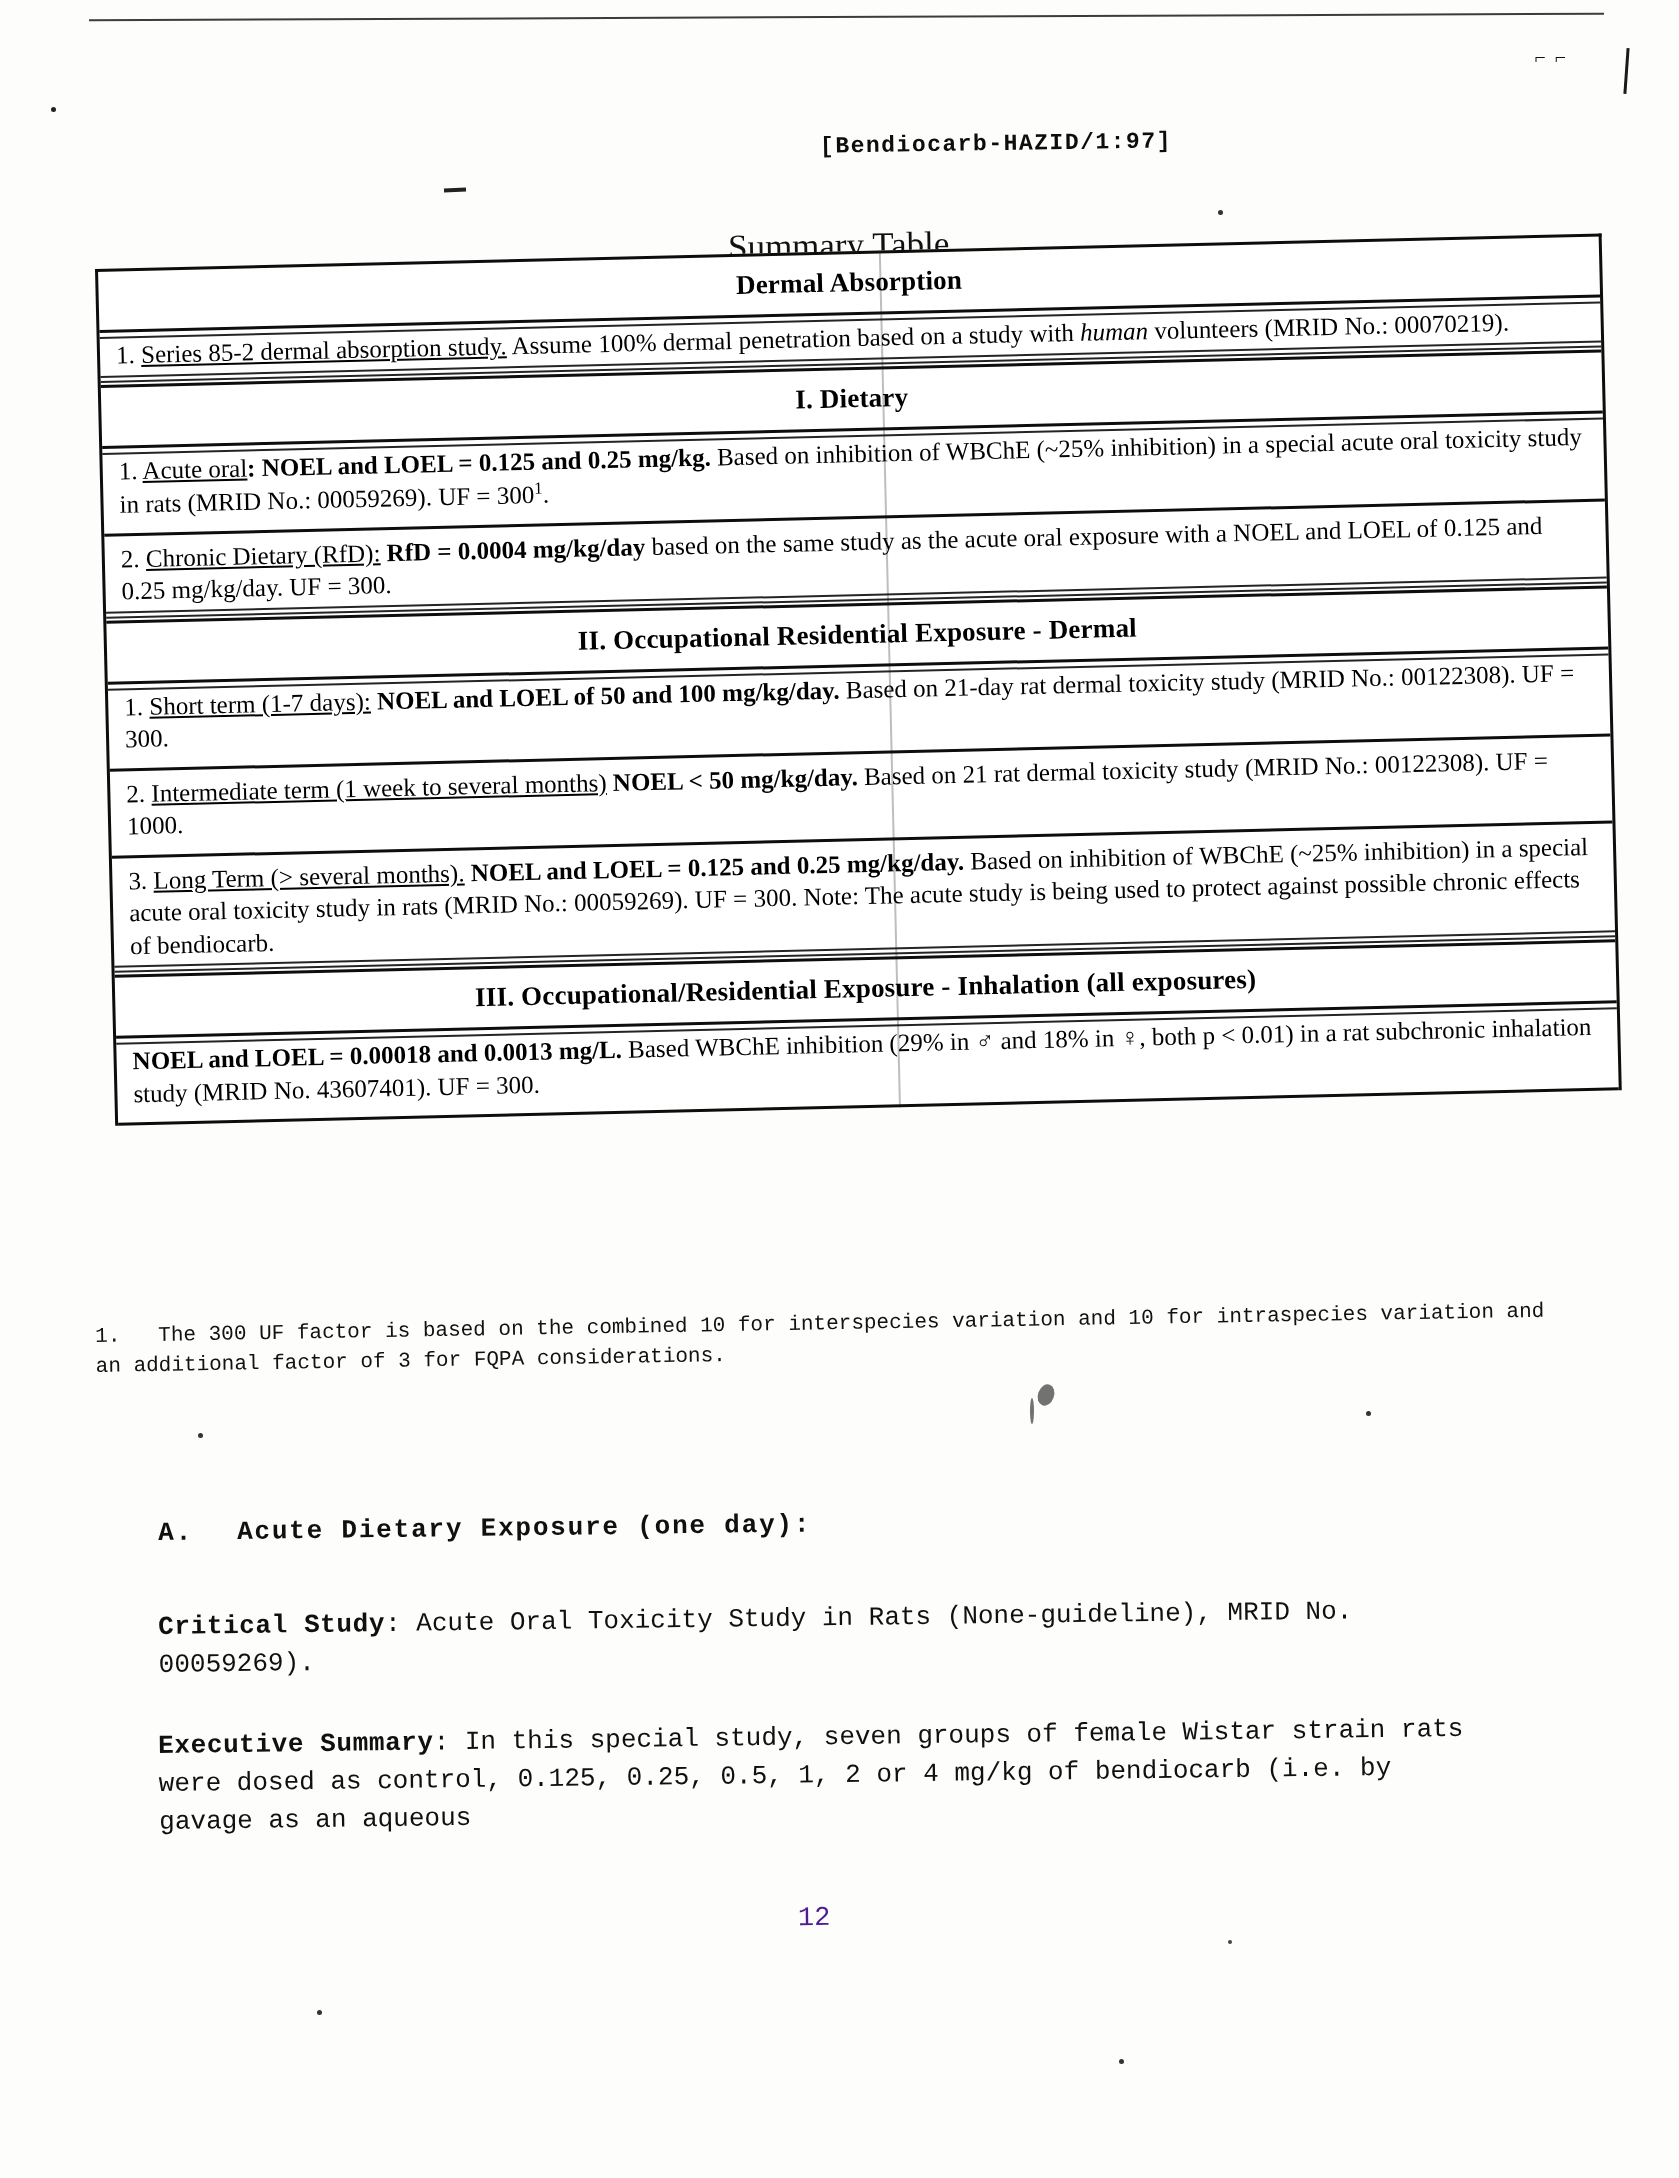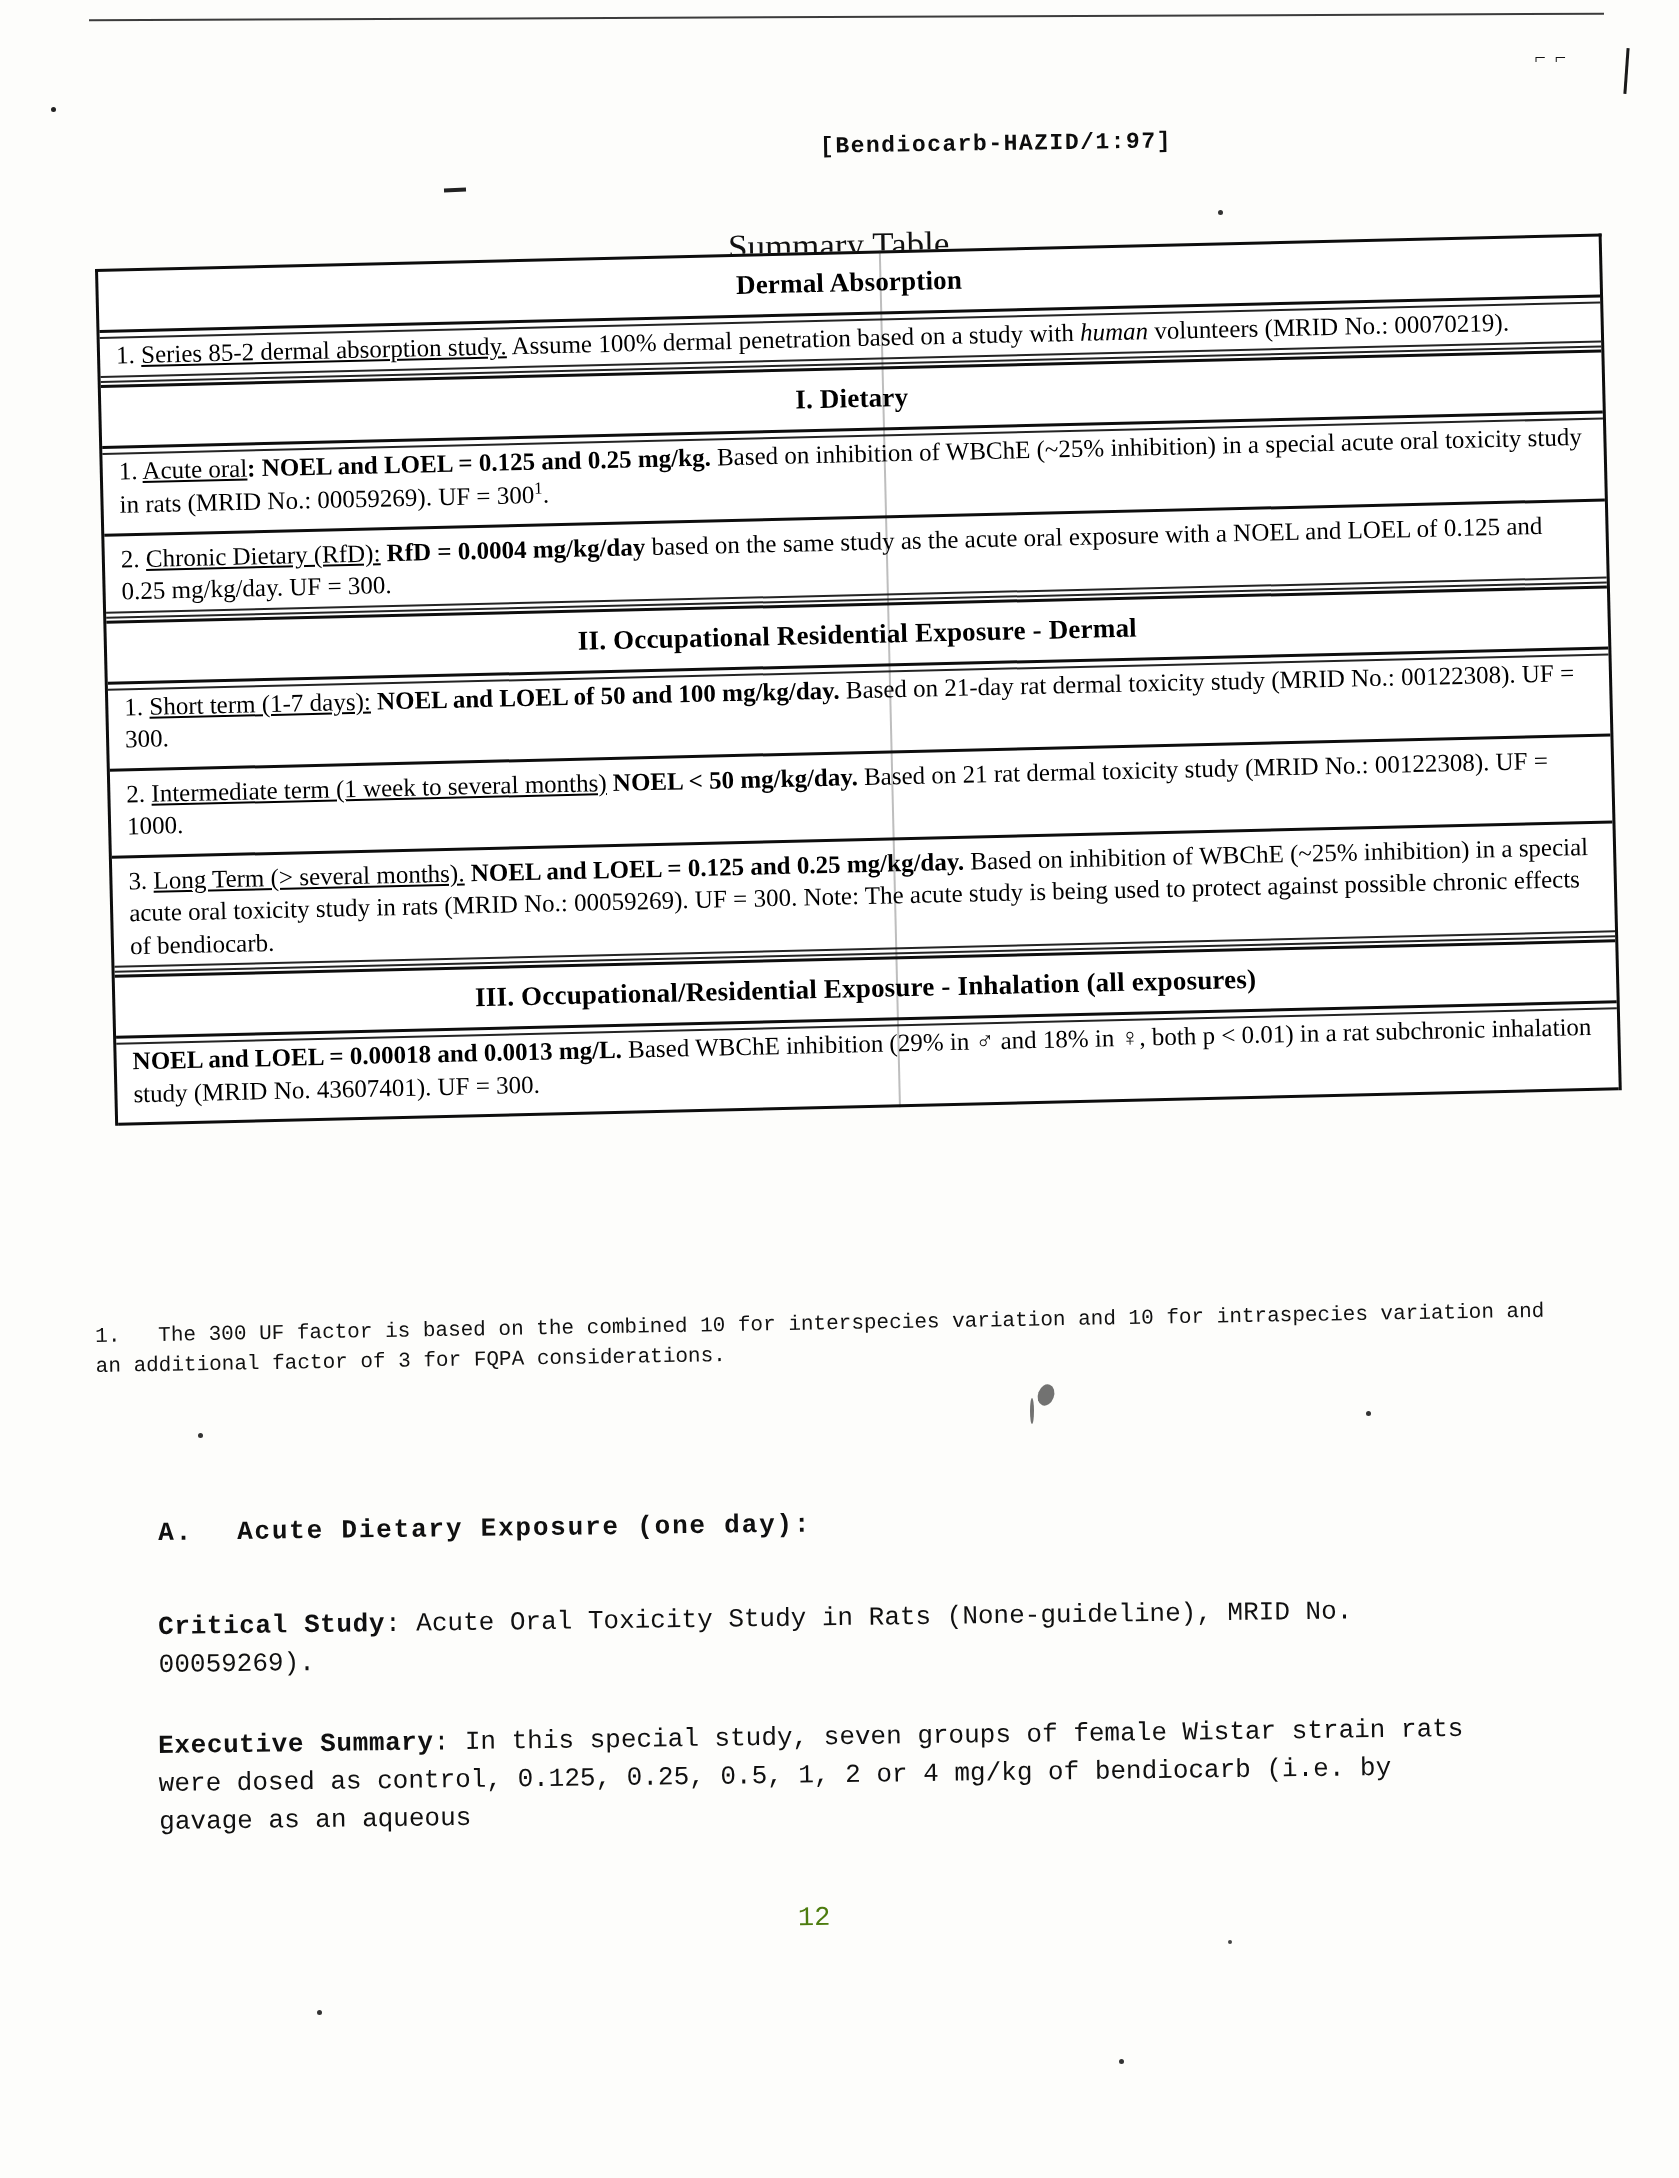--- a/index.html
+++ b/index.html
@@ -173,21 +173,21 @@
   .crit { top: 1609px; }
   .exec { top: 1728px; }
   .lbl-bold { font-weight: 700; letter-spacing: 0.6px; }
 
   .page-num {
     position: absolute;
     top: 1903px;
     left: 798px;
     font-family: "Liberation Mono", monospace;
     font-size: 27px;
-    color: #4d7c0f;
+    color: #4c1d95;
     transform: rotate(-0.6deg);
   }
 
   
   .smudge {
     position: absolute;
     background: rgba(0,0,0,0.55);
     border-radius: 50%;
   }
   .sm1 { top: 1384px; left: 1038px; width: 16px; height: 22px; transform: rotate(20deg); }

